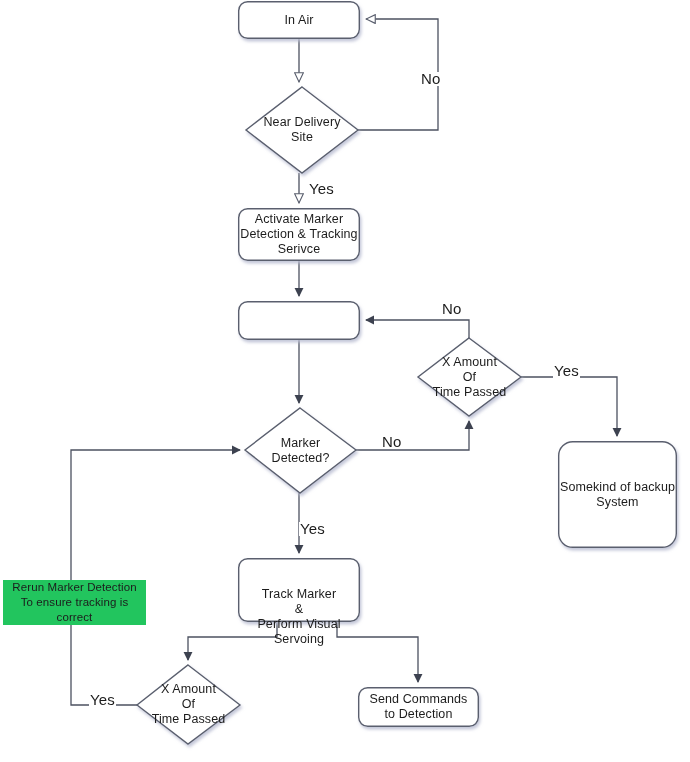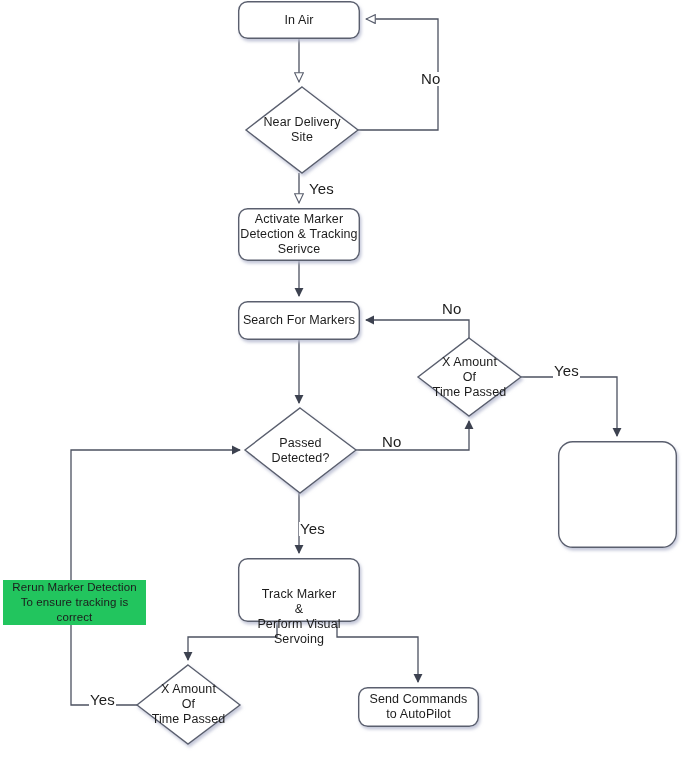--- a/index.html
+++ b/index.html
@@ -122,41 +122,42 @@
 
   <div class="node-label" style="left:238px; top:1px; width:122px; height:38px;">In Air</div>
 
   <div class="node-label" style="left:234px; top:208px; width:130px; height:53px;">Activate Marker
 Detection &amp; Tracking
 Serivce</div>
 
   <div class="node-label" style="left:246px; top:87px; width:112px; height:86px;">Near Delivery
 Site</div>
 
-  <div class="node-label" style="left:238px; top:301px; width:122px; height:39px;">Search For Markers</div>
 
   <div class="node-label" style="left:413px; top:338px; width:113px; height:78px;">X Amount
 Of
 Time Passed</div>
 
+  <div class="node-label" style="left:553px; top:441px; width:129px; height:107px;">Somekind of backup
+System</div>
 
-  <div class="node-label" style="left:245px; top:408px; width:111px; height:85px;">Passed
+  <div class="node-label" style="left:245px; top:408px; width:111px; height:85px;">Marker
 Detected?</div>
 
   <div class="node-label" style="left:236px; top:558px; width:126px; height:64px;margin-top:27px;">Track Marker
 &amp;
 Perform Visual
 Servoing</div>
 
   <div class="node-label" style="left:132px; top:665px; width:113px; height:79px;">X Amount
 Of
 Time Passed</div>
 
   <div class="node-label" style="left:358px; top:687px; width:121px; height:40px;">Send Commands
-to AutoPilot</div>
+to Detection</div>
 
   <div class="edge-label" style="left:420px; top:72px;">No</div>
 
   <div class="edge-label" style="left:308px; top:182px;">Yes</div>
 
   <div class="edge-label" style="left:441px; top:302px;">No</div>
 
   <div class="edge-label" style="left:553px; top:364px;">Yes</div>
 
   <div class="edge-label" style="left:381px; top:435px;">No</div>

